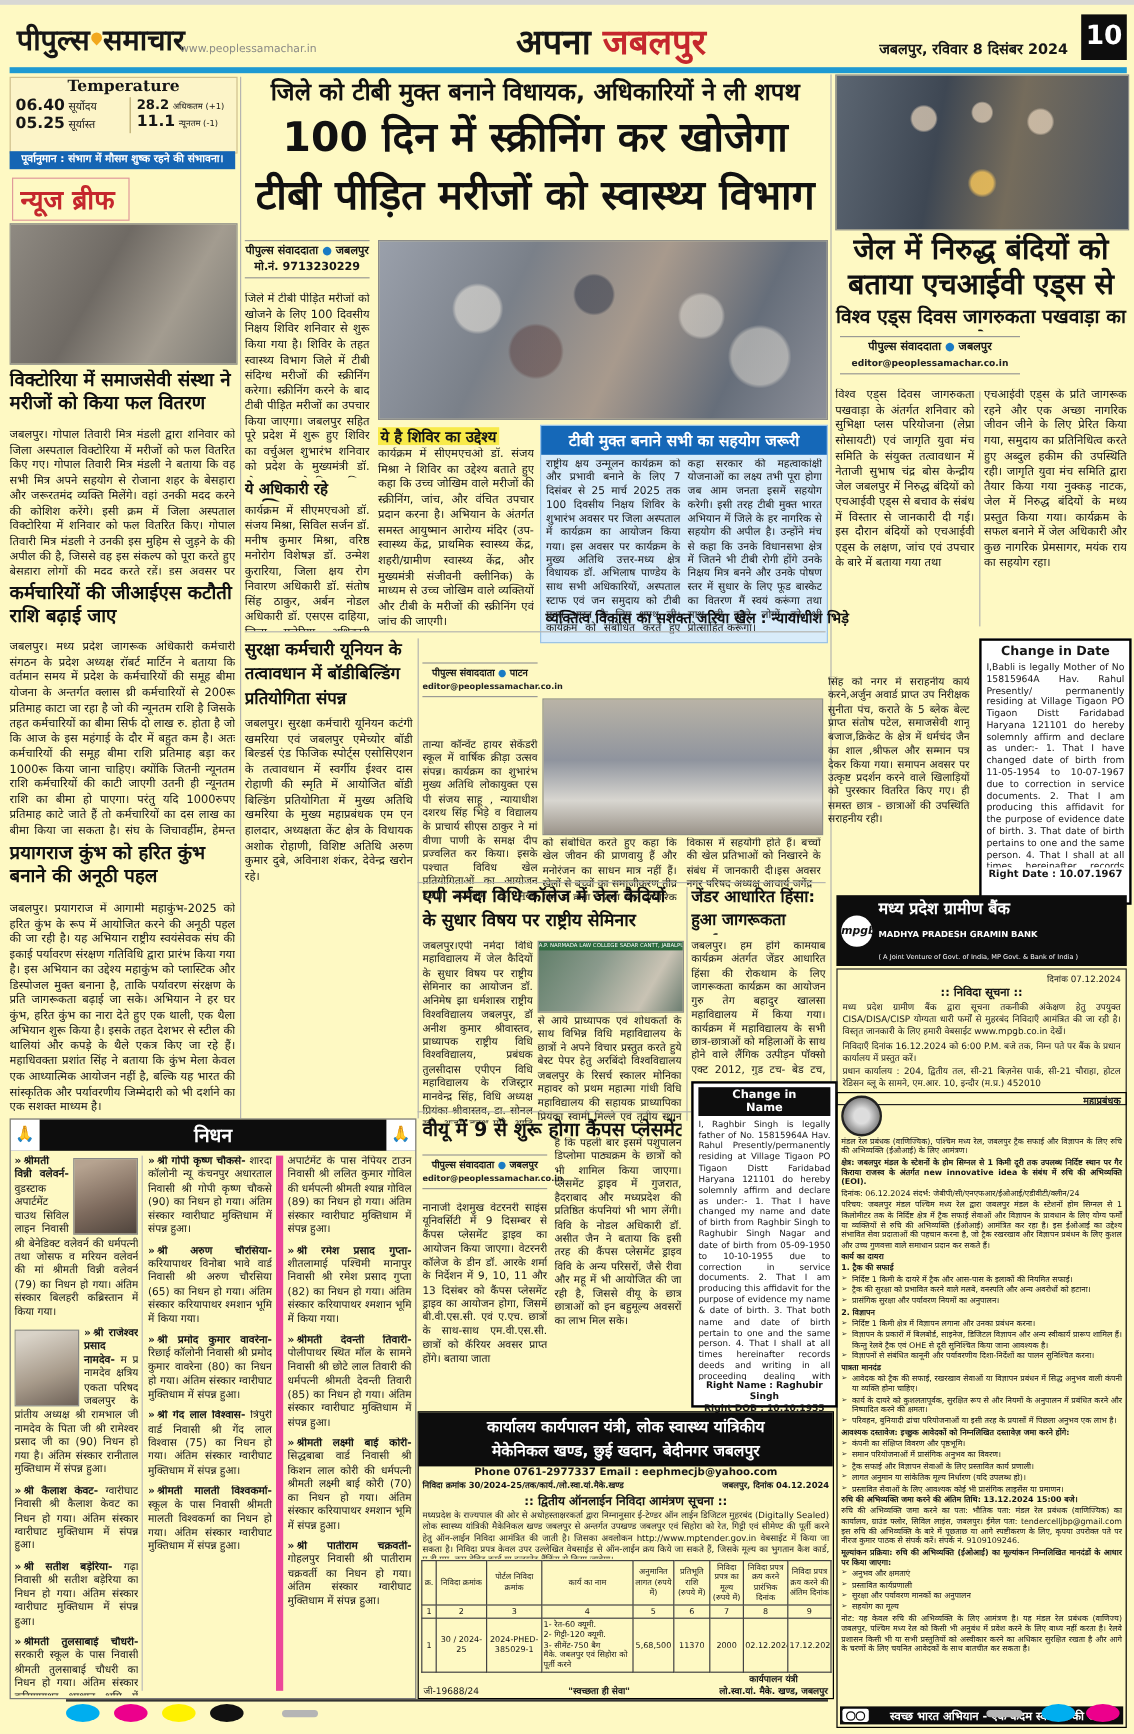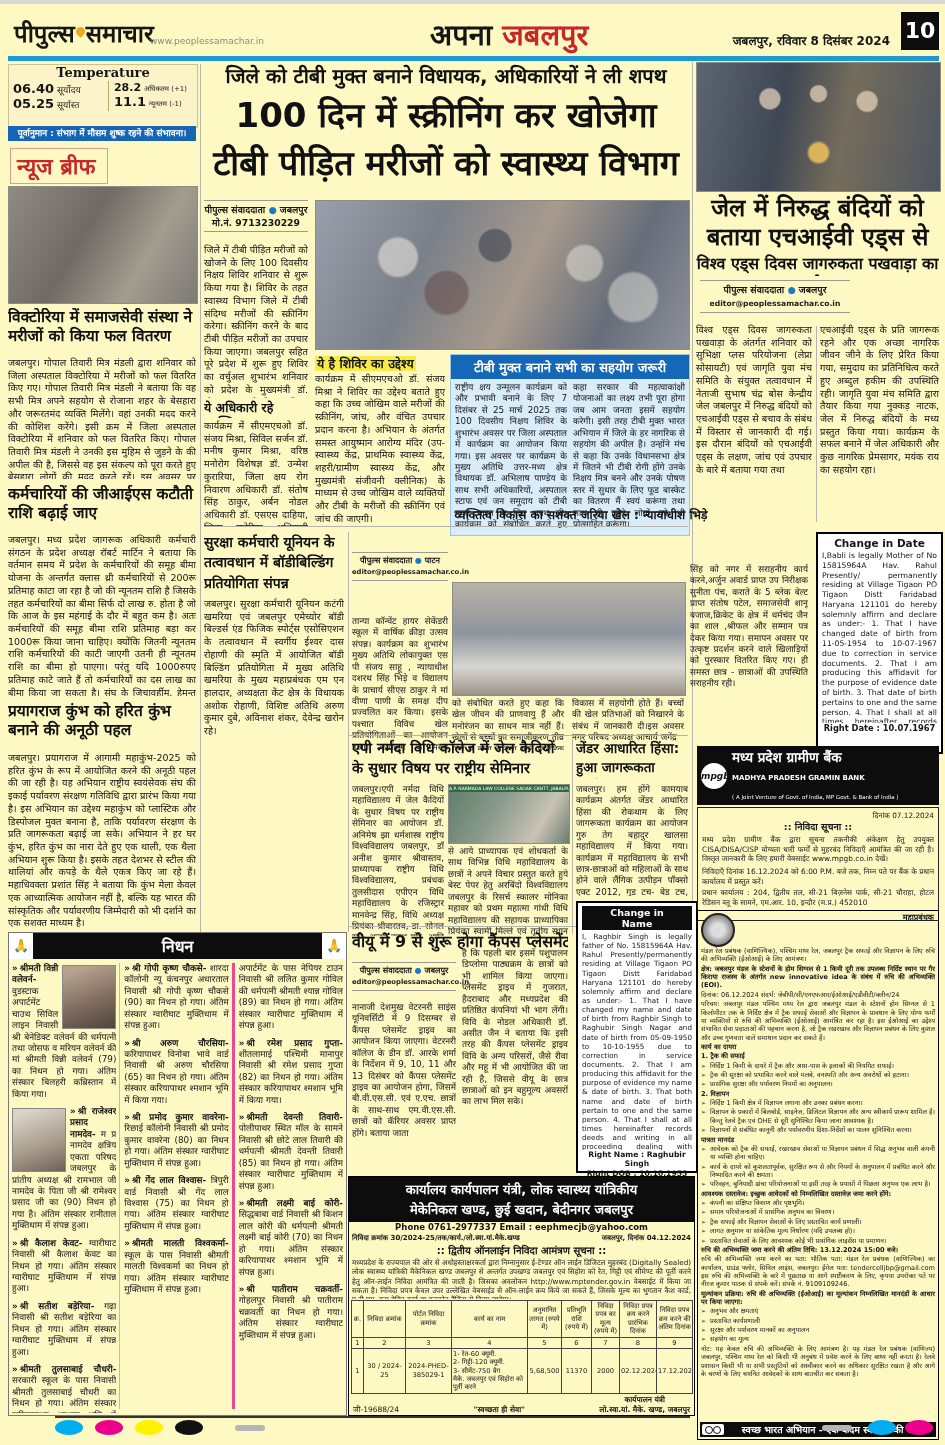--- a/index.html
+++ b/index.html
@@ -191,21 +191,21 @@
       <span style="background:#fff;color:#333;font-size:13px;width:24px;text-align:center;height:100%;line-height:26px;">🙏</span>
     </div>
     <div style="display:flex;padding:4px 3px;gap:4px;height:446px;overflow:hidden;">
       <div style="flex:1;border-right:1px solid #bbb;padding-right:3px;">
         <p class="obit"><span class="op opr ph-port1"></span><span class="arr">»</span><b>श्रीमती विन्नी वलेवर्न-</b> <span>वुडस्टाक अपार्टमेंट चाउथ सिविल लाइन निवासी श्री बेनेडिक्ट वलेवर्न की धर्मपत्नी तथा जोसफ व मरियन वलेवर्न की मां श्रीमती विन्नी वलेवर्न (79) का निधन हो गया। अंतिम संस्कार बिलहरी कब्रिस्तान में किया गया।</span></p>
         <p class="obit"><span class="op ph-port2"></span><span class="arr">»</span><b>श्री राजेश्वर प्रसाद नामदेव-</b> <span>म प्र नामदेव क्षत्रिय एकता परिषद जबलपुर के प्रांतीय अध्यक्ष श्री रामभाल जी नामदेव के पिता जी श्री रामेश्वर प्रसाद जी का (90) निधन हो गया है। अंतिम संस्कार रानीताल मुक्तिधाम में संपन्न हुआ।</span></p>
         <p class="obit"><span class="arr">»</span><b>श्री कैलाश केवट-</b> <span>ग्वारीघाट निवासी श्री कैलाश केवट का निधन हो गया। अंतिम संस्कार ग्वारीघाट मुक्तिधाम में संपन्न हुआ।</span></p>
         <p class="obit"><span class="arr">»</span><b>श्री सतीश बड़ेरिया-</b> <span>गढ़ा निवासी श्री सतीश बड़ेरिया का निधन हो गया। अंतिम संस्कार ग्वारीघाट मुक्तिधाम में संपन्न हुआ।</span></p>
         <p class="obit"><span class="arr">»</span><b>श्रीमती तुलसाबाई चौधरी-</b> <span>सरकारी स्कूल के पास निवासी श्रीमती तुलसाबाई चौधरी का निधन हो गया। अंतिम संस्कार करियापाथर श्मशान भूमि में संपन्न हुआ।</span></p>
       </div>
-      <div style="flex:1;border-right:3px solid #ec4899;padding-right:3px;">
+      <div style="flex:1;border-right:6px solid #ec4899;padding-right:3px;">
         <p class="obit"><span class="arr">»</span><b>श्री गोपी कृष्ण चौकसे-</b> <span>शारदा कॉलोनी न्यू कंचनपुर अधारताल निवासी श्री गोपी कृष्ण चौकसे (90) का निधन हो गया। अंतिम संस्कार ग्वारीघाट मुक्तिधाम में संपन्न हुआ।</span></p>
         <p class="obit"><span class="arr">»</span><b>श्री अरुण चौरसिया-</b> <span>करियापाथर विनोबा भावे वार्ड निवासी श्री अरुण चौरसिया (65) का निधन हो गया। अंतिम संस्कार करियापाथर श्मशान भूमि में किया गया।</span></p>
         <p class="obit"><span class="arr">»</span><b>श्री प्रमोद कुमार वावरेना-</b> <span>रिछाई कॉलोनी निवासी श्री प्रमोद कुमार वावरेना (80) का निधन हो गया। अंतिम संस्कार ग्वारीघाट मुक्तिधाम में संपन्न हुआ।</span></p>
         <p class="obit"><span class="arr">»</span><b>श्री गेंद लाल विश्वास-</b> <span>त्रिपुरी वार्ड निवासी श्री गेंद लाल विश्वास (75) का निधन हो गया। अंतिम संस्कार ग्वारीघाट मुक्तिधाम में संपन्न हुआ।</span></p>
         <p class="obit"><span class="arr">»</span><b>श्रीमती मालती विश्वकर्मा-</b> <span>स्कूल के पास निवासी श्रीमती मालती विश्वकर्मा का निधन हो गया। अंतिम संस्कार ग्वारीघाट मुक्तिधाम में संपन्न हुआ।</span></p>
       </div>
       <div style="flex:1;">
         <p class="obit"><span>अपार्टमेंट के पास नेपियर टाउन निवासी श्री ललित कुमार गोविल की धर्मपत्नी श्रीमती श्यान्न गोविल (89) का निधन हो गया। अंतिम संस्कार ग्वारीघाट मुक्तिधाम में संपन्न हुआ।</span></p>
         <p class="obit"><span class="arr">»</span><b>श्री रमेश प्रसाद गुप्ता-</b> <span>शीतलामाई पश्चिमी मानापुर निवासी श्री रमेश प्रसाद गुप्ता (82) का निधन हो गया। अंतिम संस्कार करियापाथर श्मशान भूमि में किया गया।</span></p>
         <p class="obit"><span class="arr">»</span><b>श्रीमती देवन्ती तिवारी-</b> <span>पोलीपाथर स्थित मॉल के सामने निवासी श्री छोटे लाल तिवारी की धर्मपत्नी श्रीमती देवन्ती तिवारी (85) का निधन हो गया। अंतिम संस्कार ग्वारीघाट मुक्तिधाम में संपन्न हुआ।</span></p>

